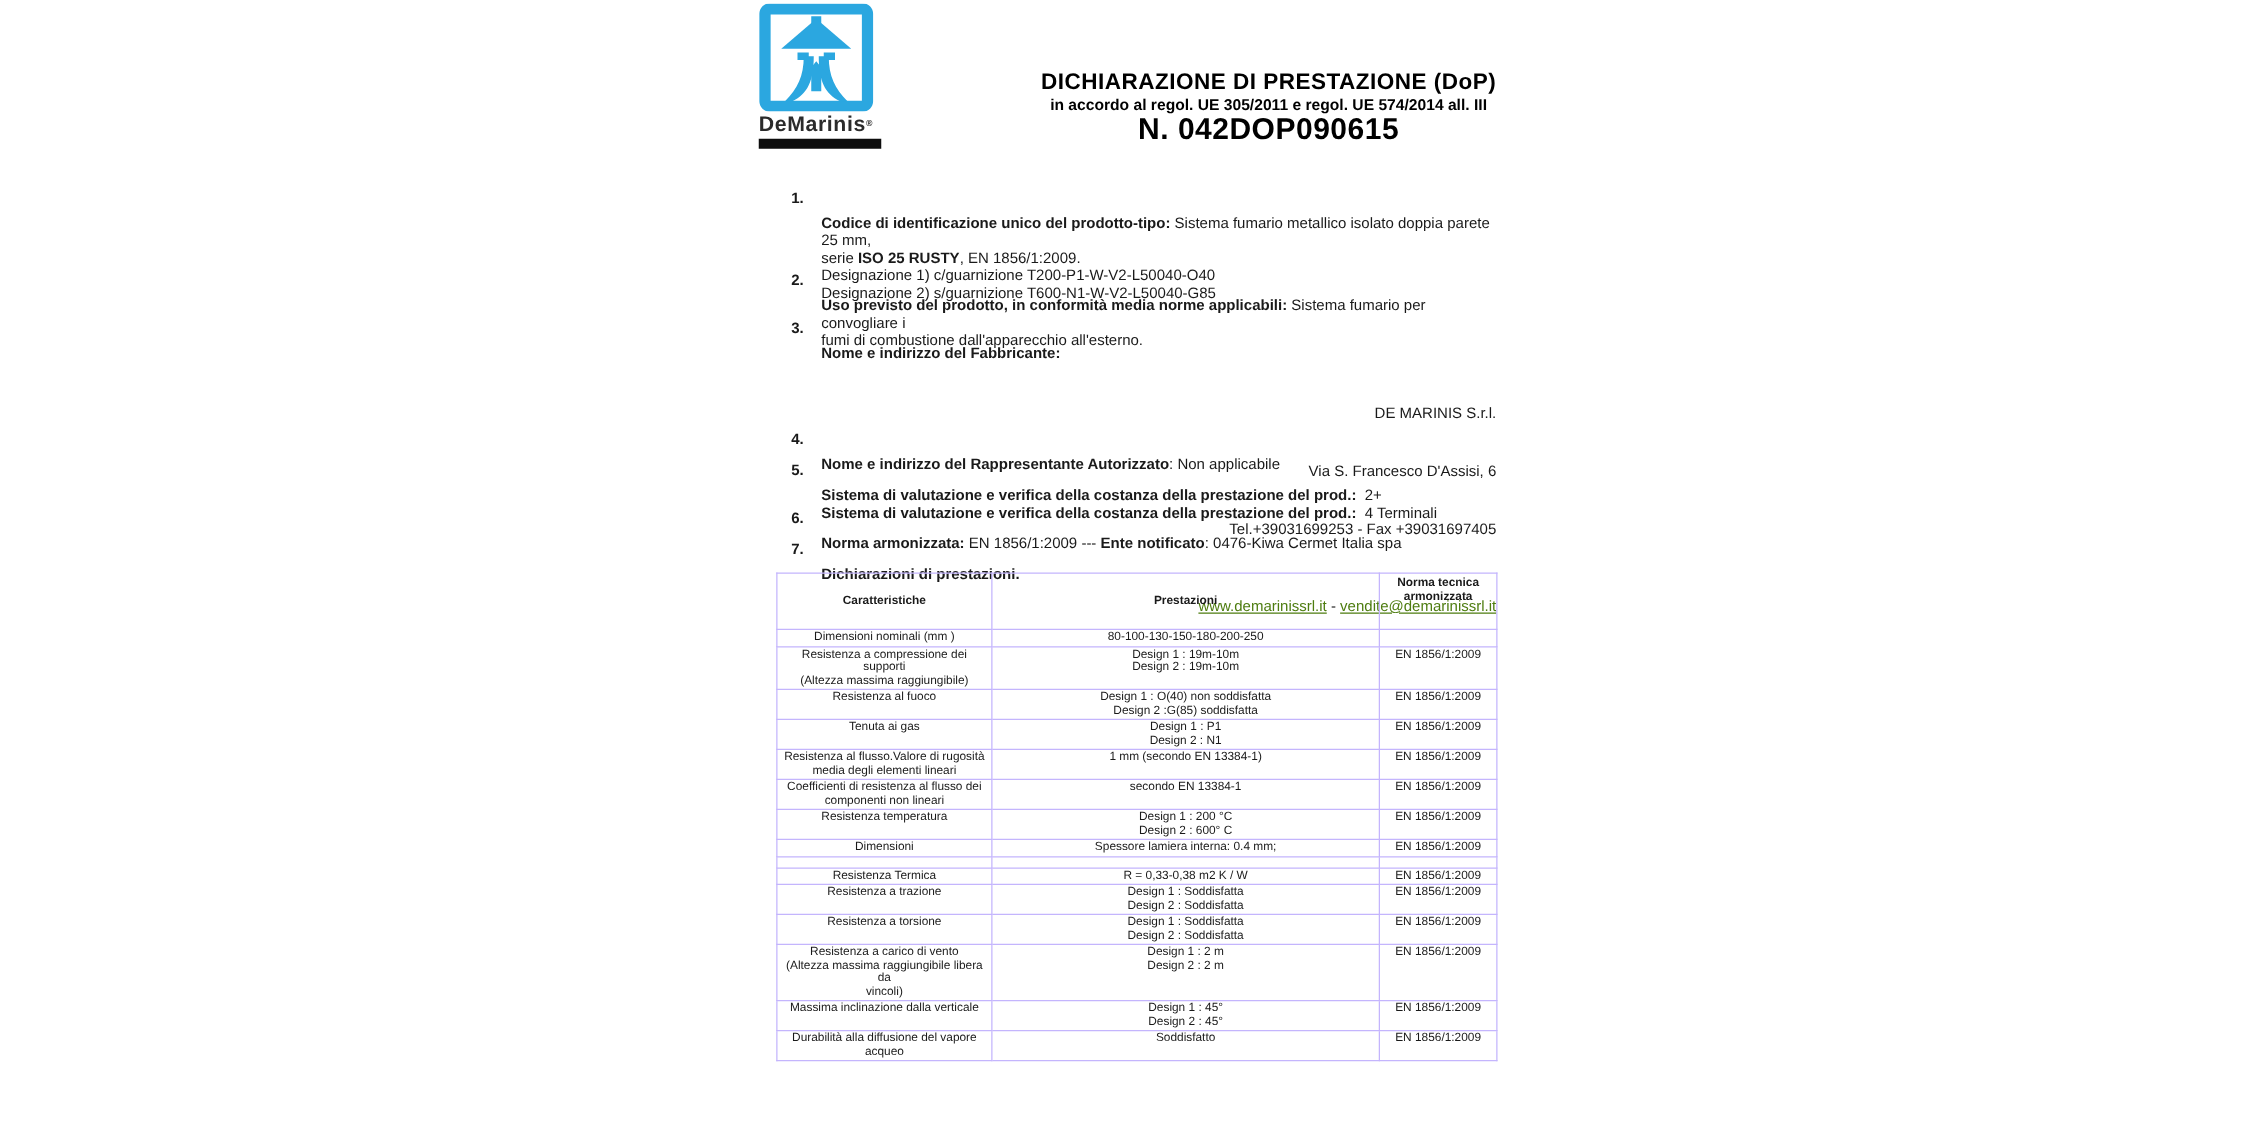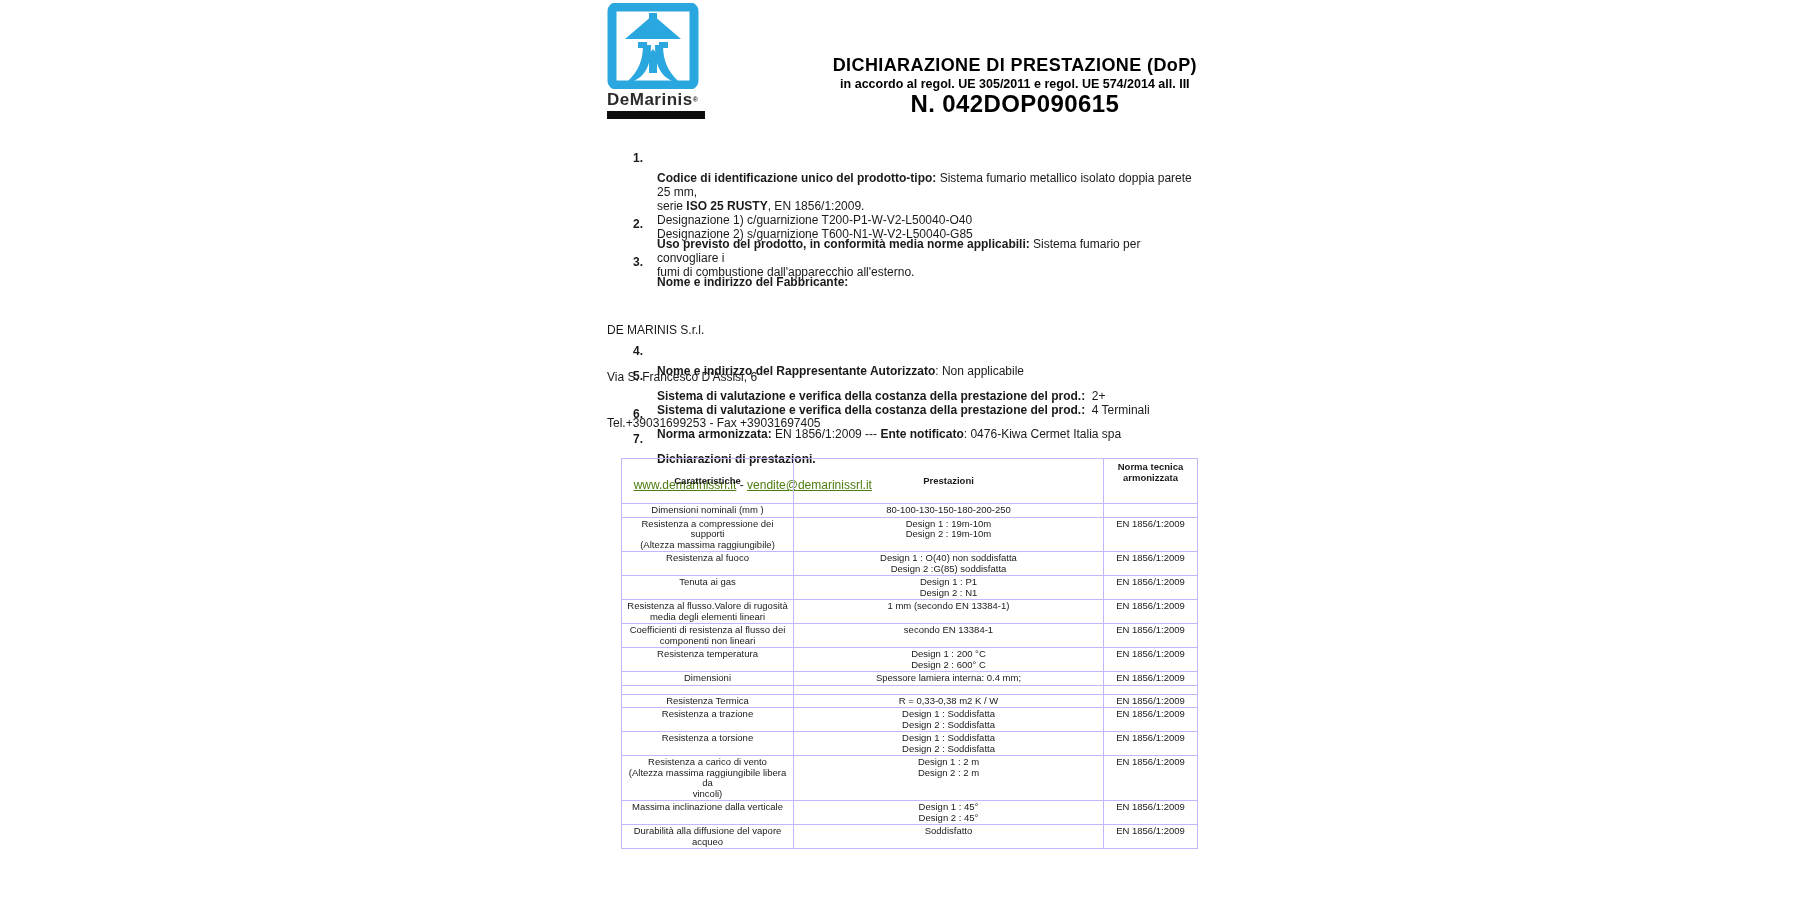--- a/index.html
+++ b/index.html
@@ -21,21 +21,21 @@
   .title-block { position:absolute; right:0; top:28px; text-align:center; color:#000;margin-top:27px; }
   .dop-title { font-weight:bold; font-size:18px; line-height:21px; letter-spacing:.4px; }
   .dop-subtitle { font-weight:bold; font-size:12.5px; line-height:15px; margin-top:1px; }
   .dop-number { font-weight:bold; font-size:24px; line-height:21px; letter-spacing:.4px; margin-top:1px; }
 
   
   .item { position:absolute; left:0; right:0; font-size:12px; line-height:14px; }
   .item .num { position:absolute; left:26px; top:0; font-weight:bold; }
   .item .content { padding-left:50px;margin-top:20px; }
   .b { font-weight:bold; }
-  .addr { text-align:left; margin-top:3px; line-height:15.5px; white-space:pre; }
+  .addr { text-align:right; margin-top:3px; line-height:15.5px; white-space:pre; }
   .addr a { color:#4d7c0f; text-decoration:underline; }
 
   
   table.perf { position:absolute; left:14px; top:458px; width:576px; border-collapse:collapse; table-layout:fixed; }
   table.perf col.c1 { width:172px; }
   table.perf col.c2 { width:310px; }
   table.perf col.c3 { width:94px; }
   table.perf th, table.perf td {
     border:1px solid #c4b5fd; font-size:9.5px; line-height:10.5px;
     padding:1px 2px; text-align:center; white-space:pre-line; overflow:hidden;

